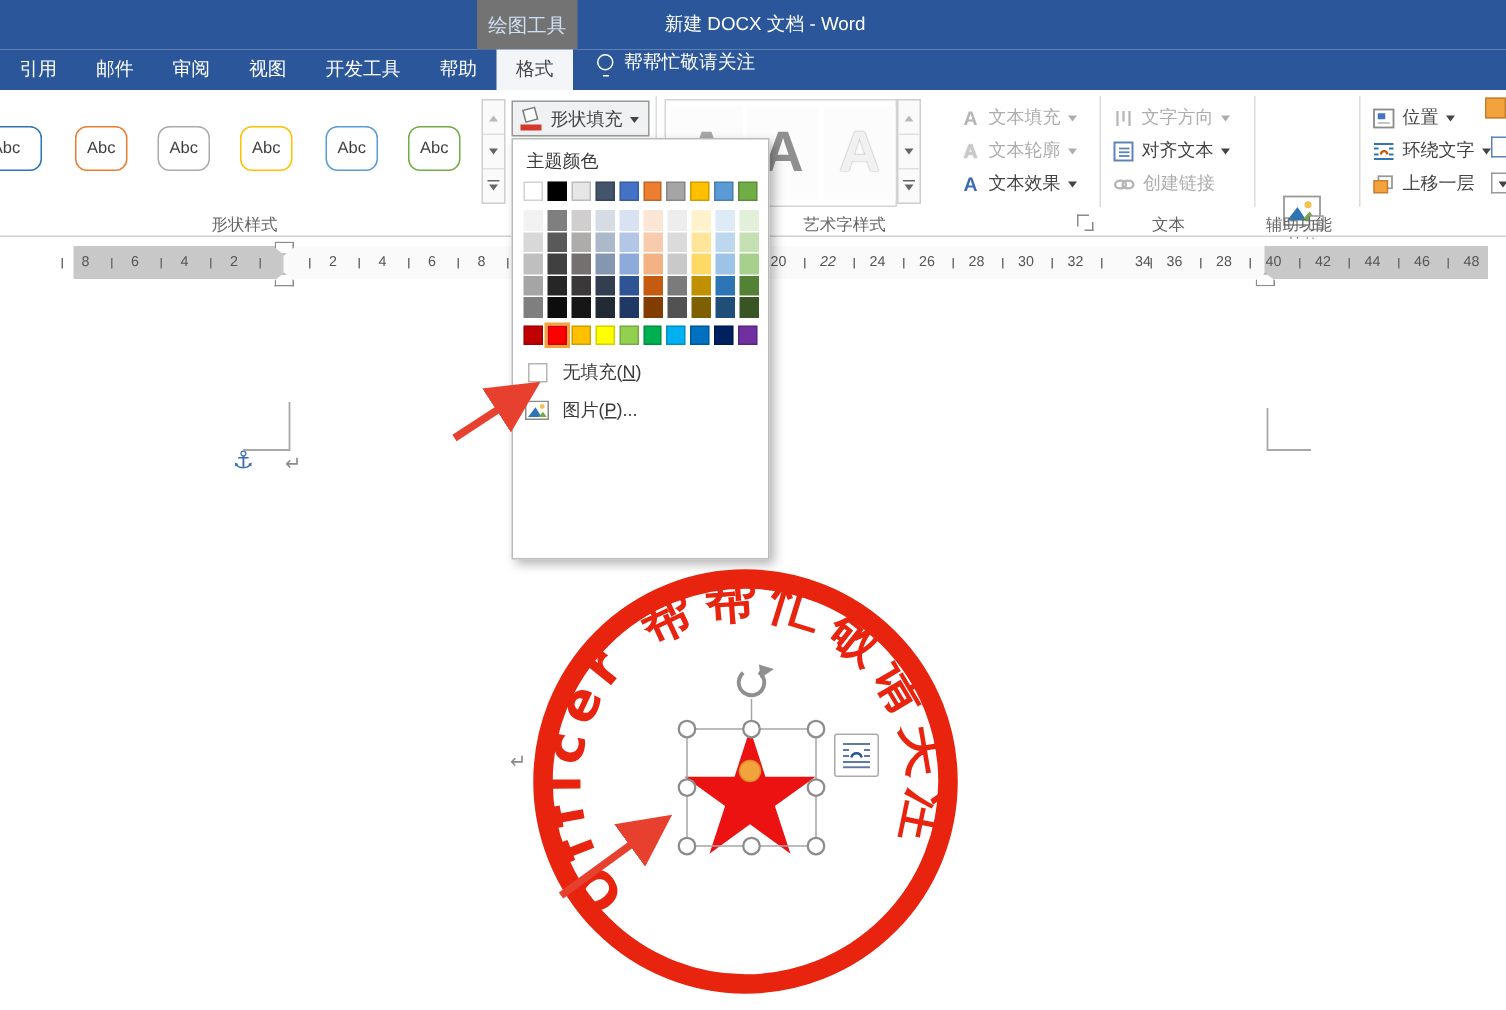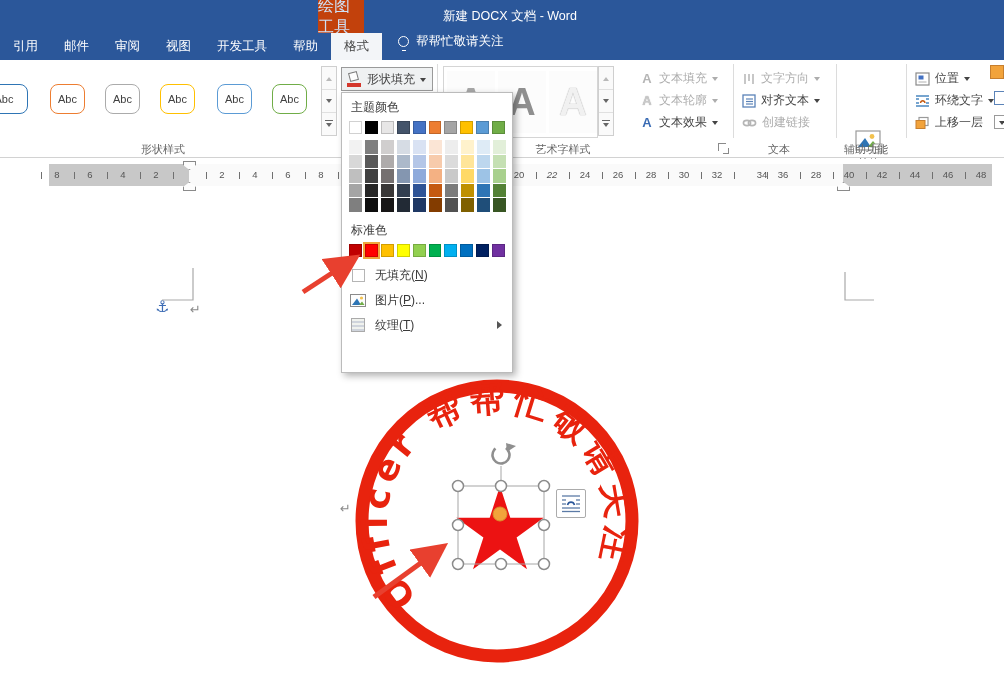--- a/index.html
+++ b/index.html
@@ -4,22 +4,22 @@
 <style>
   * { margin:0; padding:0; box-sizing:border-box; }
   html,body { background:#fff; }
   .screen {
     position:relative; width:1004px; height:673px; overflow:hidden;
     font-family:"Liberation Sans","DejaVu Sans",sans-serif;
     font-size:12px; color:#444; background:#fff;
   }
   
   .titlebar { position:absolute; left:0; top:0; width:1004px; height:33px; background:#2b579a; }
-  .context-tab-hdr { position:absolute; left:318px; top:0; width:46px; height:33px;
-    background:#c2410c; color:#cfe0f5; font-size:16px; display:flex; align-items:center; justify-content:center; }
+  .context-tab-hdr { position:absolute; left:318px; top:0; width:67px; height:33px;
+    background:#737373; color:#cfe0f5; font-size:13px; display:flex; align-items:center; justify-content:center; }
   .doc-title { position:absolute; left:510px; top:0; height:33px; transform:translateX(-50%);
     color:#fff; font-size:12.5px; display:flex; align-items:center; white-space:nowrap; }
   
   .tabbar { position:absolute; left:0; top:33px; width:1004px; height:27px; background:#2b579a;
     display:flex; align-items:flex-start; }
   .tab { padding:0 13px; line-height:27px; color:#fff; font-size:12.5px; white-space:nowrap; cursor:default; }
   .tab.active { background:#f3f5f8; color:#444; }
   .tellme { display:flex; align-items:center; gap:7px; color:#fff; margin-left:16px; font-size:12.5px; }
   .bulb { width:11px; height:11px; border:1.5px solid #fff; border-radius:50%; position:relative; }
   .bulb::after { content:""; position:absolute; left:2.5px; top:10px; width:4px; height:3px; border-bottom:1.5px solid #fff; }
@@ -455,21 +455,20 @@
           <div class="varcell" style="background: rgb(31, 78, 121);"></div>
         </div>
         <div class="varcol">
           <div class="varcell" style="background: rgb(226, 239, 217);"></div>
           <div class="varcell" style="background: rgb(197, 224, 179);"></div>
           <div class="varcell" style="background: rgb(168, 208, 141);"></div>
           <div class="varcell" style="background: rgb(83, 129, 53);"></div>
           <div class="varcell" style="background: rgb(56, 86, 35);"></div>
         </div>
       </div>
-    <div class="menu-hdr">标准色</div>
     <div class="swrow" id="std-row">
         <div class="sw" style="background: rgb(192, 0, 0);"></div>
         <div class="sw sel" style="background: rgb(255, 0, 0);"></div>
         <div class="sw" style="background: rgb(255, 192, 0);"></div>
         <div class="sw" style="background: rgb(255, 255, 0);"></div>
         <div class="sw" style="background: rgb(146, 208, 80);"></div>
         <div class="sw" style="background: rgb(0, 176, 80);"></div>
         <div class="sw" style="background: rgb(0, 176, 240);"></div>
         <div class="sw" style="background: rgb(0, 112, 192);"></div>
         <div class="sw" style="background: rgb(0, 32, 96);"></div>
@@ -485,27 +484,20 @@
         <div class="mi">
           <span class="mi-ico">
             <svg width="16" height="13">
               <rect x="0.5" y="0.5" width="15" height="12" fill="#fdfdfd" stroke="#8a8a8a"></rect>
               <circle cx="11.5" cy="4" r="1.6" fill="#f2c14e"></circle>
               <polygon points="2,11 7,4.5 11,11" fill="#2e75b5"></polygon>
               <polygon points="9,11 12,7.5 14.5,11" fill="#70ad47"></polygon>
             </svg>
           </span>
           <span class="mi-label">图片(<u>P</u>)...</span>
-        </div>
-        <div class="mi">
-          <span class="mi-ico">
-            <span class="tex-ico"></span>
-          </span>
-          <span class="mi-label">纹理(<u>T</u>)</span>
-          <span class="mi-sub"></span>
         </div>
       </div>
   </div>
 
   <svg class="overlay" viewBox="0 0 1004 673">
     <defs>
       <path id="arcpath" d="M 417.9 597.4 A 110 110 0 1 1 598.3 564"></path>
       <marker id="ah" markerWidth="7" markerHeight="7" refX="5" refY="3.5" orient="auto">
         <polygon points="0,0 7,3.5 0,7" fill="#e8402f"></polygon>
       </marker>

